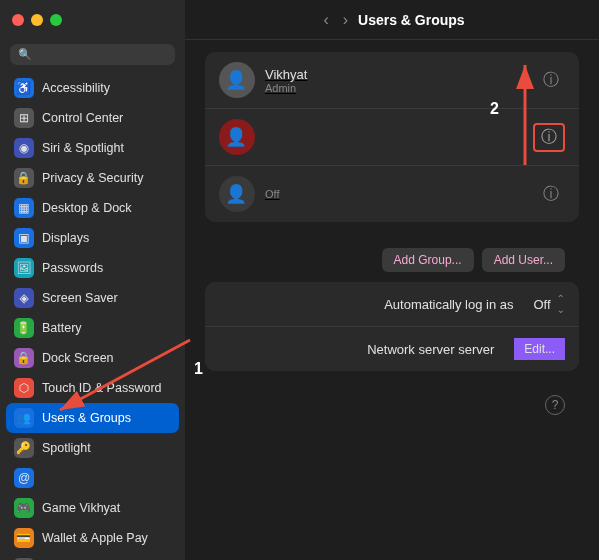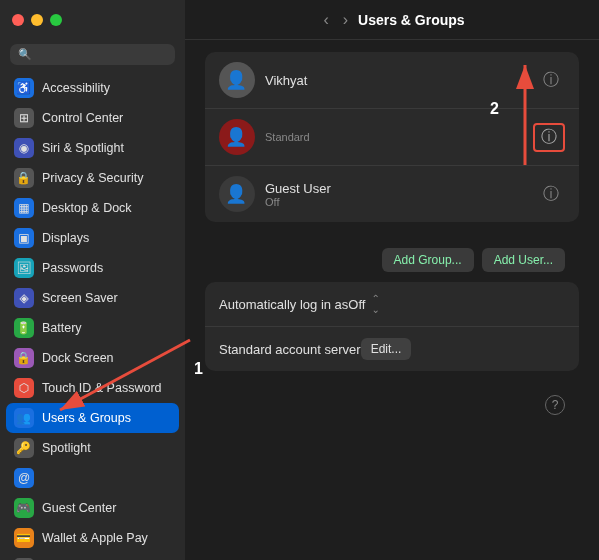--- a/index.html
+++ b/index.html
@@ -172,20 +172,21 @@
       align-items: center;
       justify-content: center;
       font-size: 18px;
       color: #aaa;
       flex-shrink: 0;
       margin-right: 10px;
     }
 
     .user-info {
       flex: 1;
+      text-decoration: underline;
     }
 
     .user-name {
       color: #e0e0e0;
       font-size: 13px;
       font-weight: 500;
     }
 
     .user-role {
       color: #888;
@@ -207,65 +208,66 @@
 
     .buttons-row {
       display: flex;
       justify-content: flex-end;
       gap: 8px;
       padding: 10px 14px;
     }
 
     .action-btn {
       background: #3a3a3a;
-      color: #86efac;
+      color: #f9a8d4;
       border: none;
       border-radius: 6px;
       padding: 5px 12px;
       font-size: 12px;
       cursor: pointer;
     }
 
     .settings-section {
       background: #2a2a2a;
       border-radius: 10px;
       overflow: hidden;
       margin-bottom: 16px;
     }
 
     .settings-row {
       display: flex;
       align-items: center;
-      justify-content: flex-start;
+      justify-content: flex-end;
       padding: 11px 14px;
       border-bottom: 1px solid #3a3a3a;
+      gap: 20px;
     }
 
     .settings-row:last-child {
       border-bottom: none;
     }
 
     .settings-label {
       color: #e0e0e0;
       font-size: 13px;
     }
 
     .settings-value {
       display: flex;
       align-items: center;
       gap: 6px;
       color: #e0e0e0;
       font-size: 13px;
     }
 
     .select-btn {
-      background: #404040;
+      background: #8b5cf6;
       color: #e0e0e0;
       border: none;
-      border-radius: 6px;
+      border-radius: 0;
       padding: 4px 10px;
       font-size: 12px;
       cursor: pointer;
     }
 
     .help-row {
       display: flex;
       justify-content: flex-end;
       padding: 8px 14px;
     }
@@ -378,21 +380,21 @@
     </div>
       <div class="sidebar-item">
       <span class="icon icon-gray" style="font-size:12px;">🔑</span>
       <span>Spotlight</span>
     </div>
       <div class="sidebar-item">
       <span class="icon icon-blue" style="font-size:12px;">@</span>
     </div>
       <div class="sidebar-item">
       <span class="icon icon-green" style="font-size:12px;">🎮</span>
-      <span>Guest Center</span>
+      <span>Game Vikhyat</span>
     </div>
       <div class="sidebar-item">
       <span class="icon icon-orange" style="font-size:12px;">💳</span>
       <span>Wallet &amp; Apple Pay</span>
     </div>
       <div class="sidebar-item">
       <span class="icon icon-gray" style="font-size:12px;">⌨</span>
 
     </div>
     </div>
@@ -406,55 +408,54 @@
   </div>
 
   <div class="main-content">
 
     <div class="users-section">
 
     <div class="user-row">
       <div class="avatar" style="">👤</div>
       <div class="user-info">
         <div class="user-name">Vikhyat</div>
+        <div class="user-role">Admin</div>
       </div>
       <span class="info-btn ">ⓘ</span>
     </div>
         <div class="user-row">
       <div class="avatar" style="background:#8b1a1a;">👤</div>
       <div class="user-info">
-        <div class="user-role">Standard</div>
       </div>
       <span class="info-btn highlighted">ⓘ</span>
     </div>
         <div class="user-row">
       <div class="avatar" style="background:#3a3a3a;">👤</div>
       <div class="user-info">
-        <div class="user-name">Guest User</div>
         <div class="user-role">Off</div>
       </div>
       <span class="info-btn ">ⓘ</span>
     </div>
       </div>
 
     <div class="buttons-row">
       <button class="action-btn">Add Group...</button>
       <button class="action-btn">Add User...</button>
     </div>
 
     <div class="settings-section">
       <div class="settings-row">
         <span class="settings-label">Automatically log in as</span>
         <div class="settings-value">
           <span>Off</span>
           <span style="color:#888; font-size:10px;">⌃<br>⌄</span>
         </div>
       </div>
       <div class="settings-row">
-        <span class="settings-label">Standard account server</span>
+        <span class="settings-label">Network server server</span>
         <div class="settings-value">
           <button class="select-btn">Edit...</button>
         </div>
       </div>
     </div>
 
     <div class="help-row">
       <div class="help-btn">?</div>
     </div>
 

